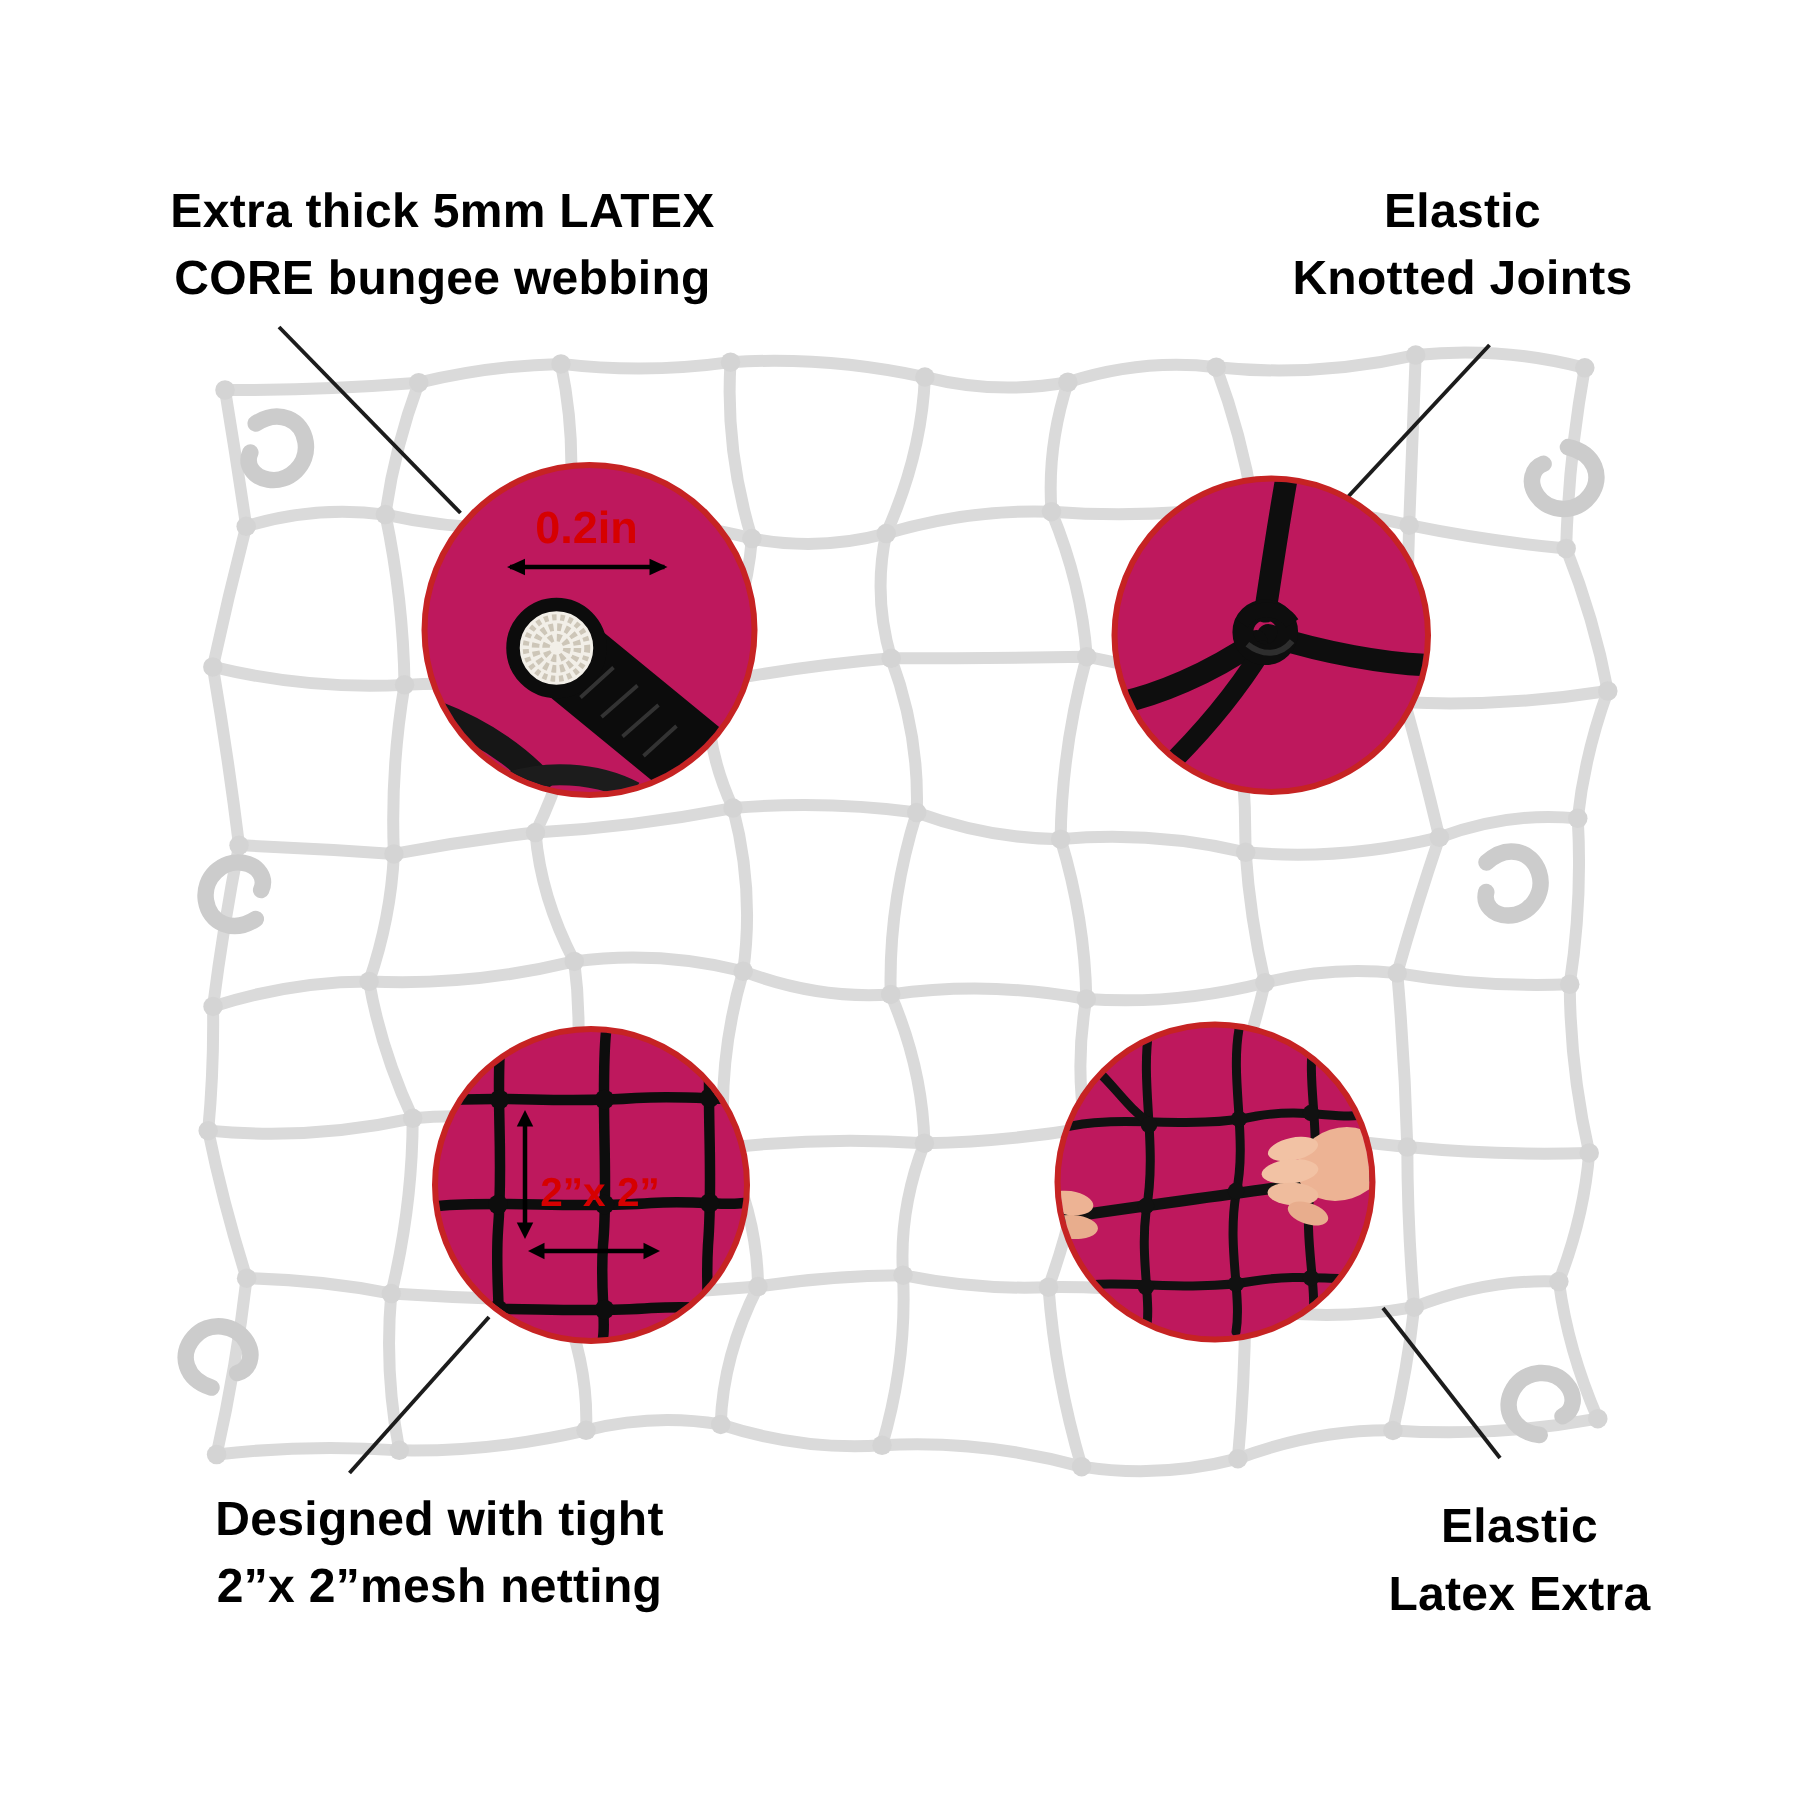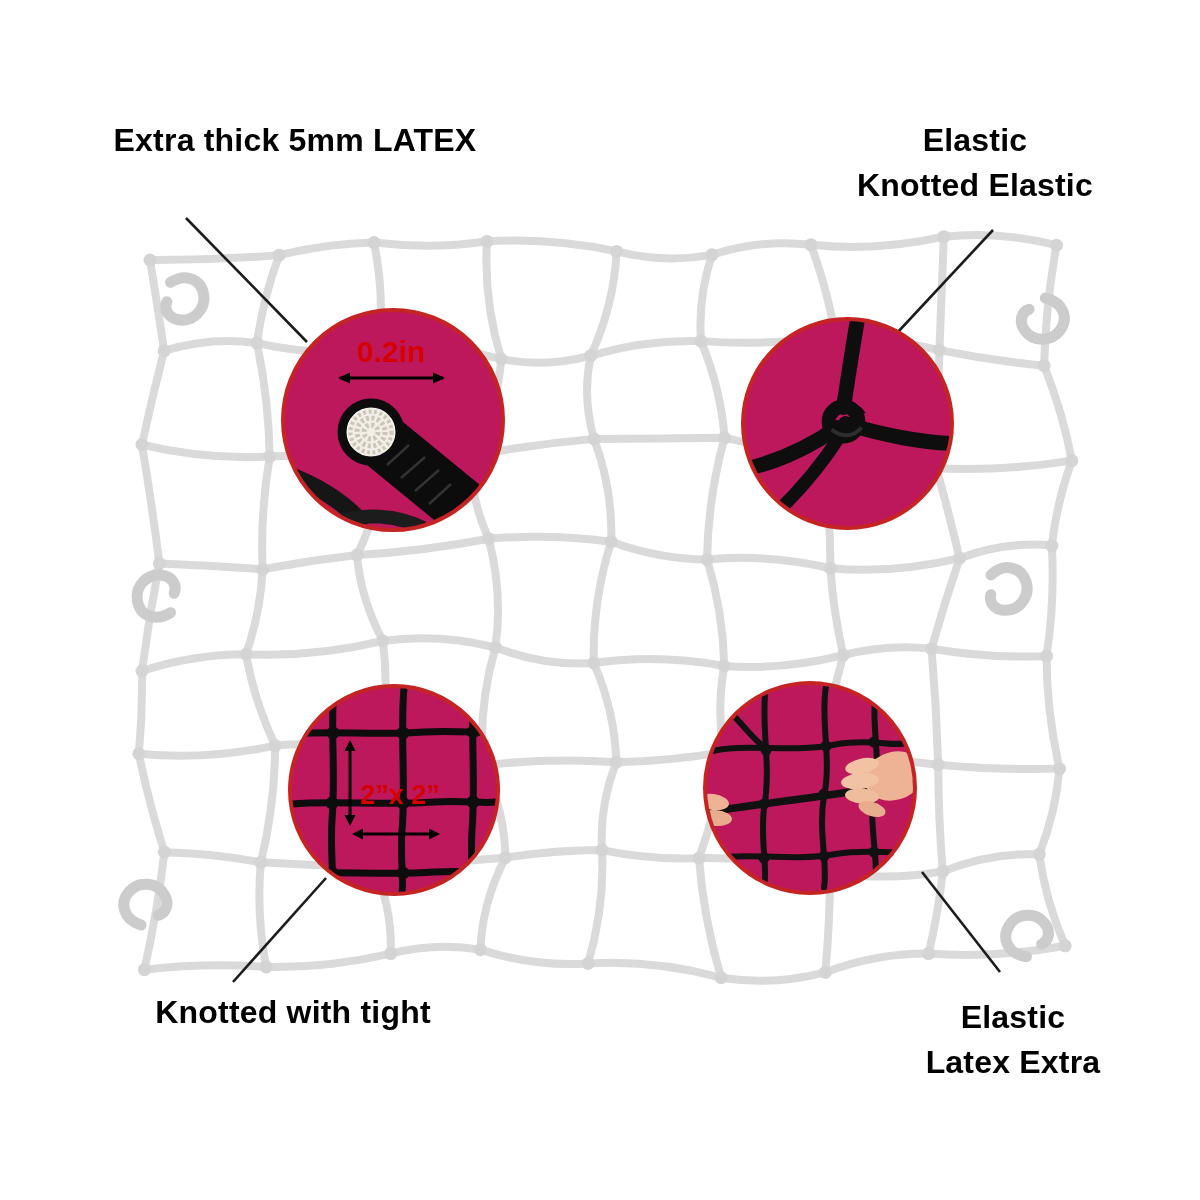--- a/index.html
+++ b/index.html
@@ -229,26 +229,28 @@
       </g>
       <g>
         <ellipse cx="-97" cy="14" rx="16" ry="8" fill="#edb394" transform="rotate(8 -97 14)"></ellipse>
         <ellipse cx="-95" cy="30" rx="17" ry="8" fill="#e8ad8d" transform="rotate(4 -95 30)"></ellipse>
       </g>
     </svg>
   </div>
 
   <div class="callout-label lbl-tl">
     <div>Extra thick 5mm LATEX</div>
+    <div>CORE bungee webbing</div>
   </div>
   <div class="callout-label lbl-tr">
     <div>Elastic</div>
-    <div>Knotted Elastic</div>
+    <div>Knotted Joints</div>
   </div>
   <div class="callout-label lbl-bl">
-    <div>Knotted with tight</div>
+    <div>Designed with tight</div>
+    <div>2”x 2”mesh netting</div>
   </div>
   <div class="callout-label lbl-br">
     <div>Elastic</div>
     <div>Latex Extra</div>
   </div>
 
 </div>
 
 </body></html>

